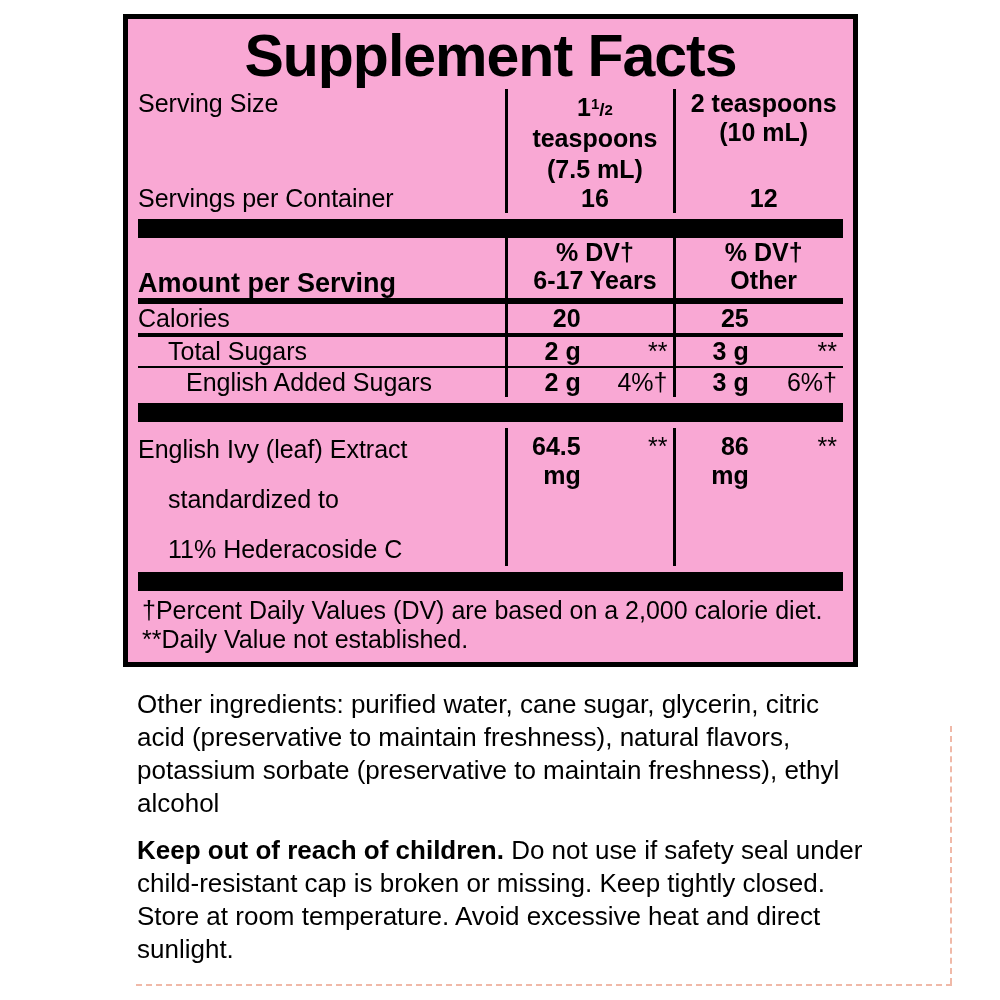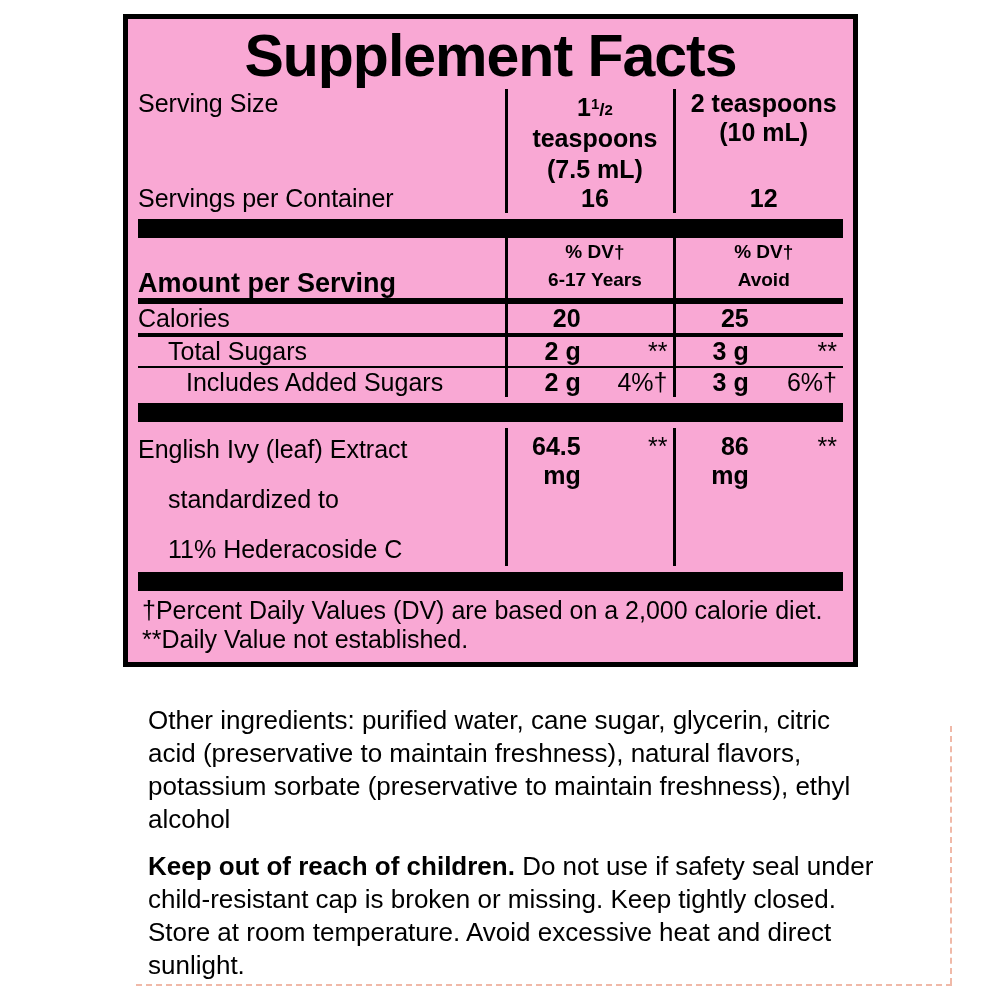--- a/index.html
+++ b/index.html
@@ -96,21 +96,21 @@
   .frac { font-size: 19px; }
   .frac sup { font-size: 15px; vertical-align: 0.45em; }
   .frac sub { font-size: 15px; vertical-align: 0.05em; }
 
   .indent1 { padding-left: 30px !important; margin-top: 16px; }
   .indent2 { padding-left: 48px !important; }
 
   .dv-head {
     font-weight: bold;
     text-align: center;
-    font-size: 19px;
+    font-size: 25px;
     line-height: 28px;
   }
 
   .amount-head {
     font-weight: bold;
     font-size: 27px;
     line-height: 30px;
     padding-top: 30px !important;
   }
 
@@ -120,25 +120,24 @@
   .footnote {
     font-size: 25px;
     line-height: 29px;
     padding: 5px 2px 2px 4px;
   }
 
   
   .lower {
     position: absolute;
     left: 137px;
-    top: 704px;
+    top: 688px;
     width: 730px;
     font-size: 26px;
     line-height: 33px;
-    margin-left: 11px;
   }
   .other-ing { margin: 0 0 14px 0; }
   .warning { margin: 0; }
   .warning b { font-weight: bold; }
 
   
   .dashline {
     position: absolute;
     top: 726px;
     right: 48px;
@@ -202,21 +201,21 @@
           </tr>
 
       <tr>
         <td class="amount-head">Amount per Serving</td>
         <td class="vline-l dv-head pad-l" colspan="2">
           <div>% DV†</div>
           <div>6-17 Years</div>
         </td>
         <td class="vline-l dv-head pad-l" colspan="2">
           <div>% DV†</div>
-          <div>Avoid</div>
+          <div>Other</div>
         </td>
       </tr>
 
       <tr class="medrule">
             <td colspan="5"></td>
           </tr>
 
       <tr>
         <td>Calories</td>
         <td class="vline-l pad-l">20</td>
@@ -237,21 +236,21 @@
         <td class="vline-l pad-l">2 g</td>
         <td class="right pad-r">**</td>
         <td class="vline-l pad-l">3 g</td>
         <td class="right pad-r">**</td>
       </tr>
       <tr class="thinrule">
             <td colspan="5"></td>
           </tr>
 
       <tr>
-        <td class="indent2">Includes Added Sugars</td>
+        <td class="indent2">English Added Sugars</td>
         <td class="vline-l pad-l">2 g</td>
         <td class="right pad-r">4%†</td>
         <td class="vline-l pad-l">3 g</td>
         <td class="right pad-r">6%†</td>
       </tr>
 
       <tr>
             <td colspan="5" class="spacer-sm"></td>
           </tr>
       <tr>

